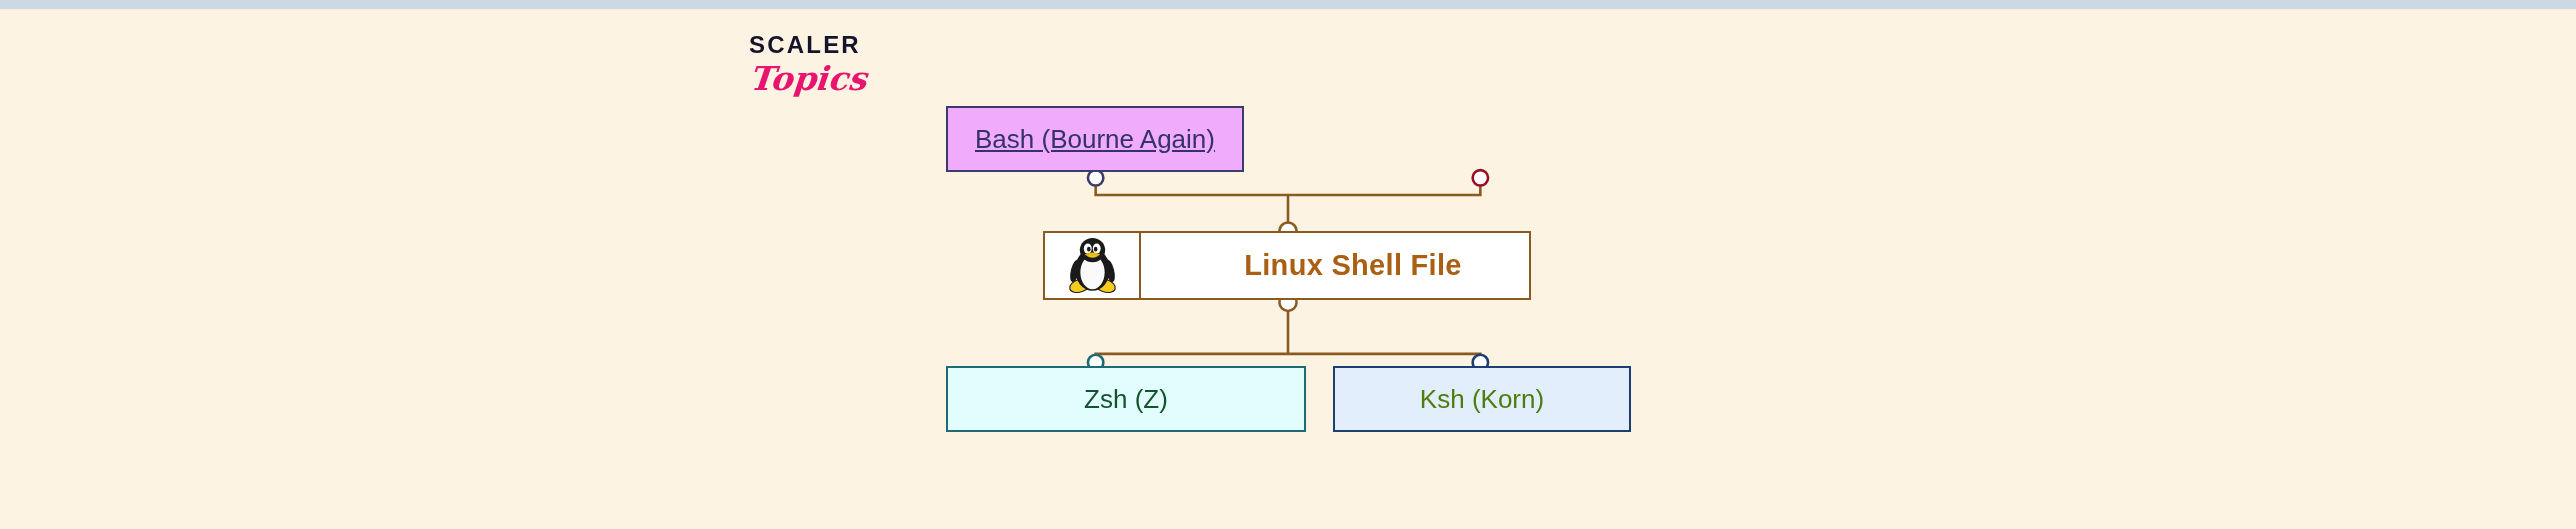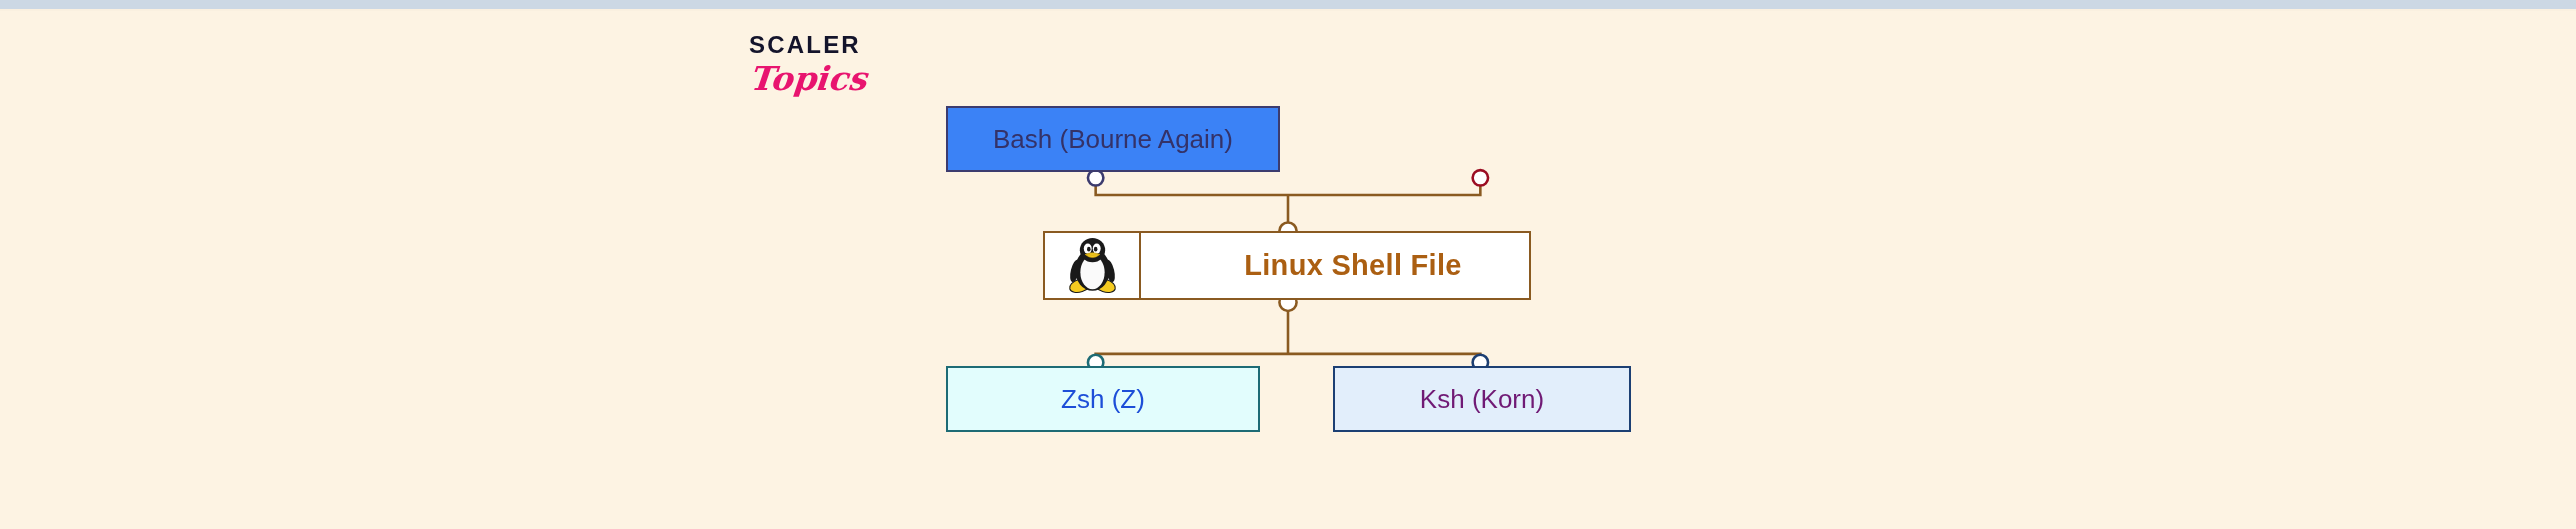--- a/index.html
+++ b/index.html
@@ -83,52 +83,53 @@
     align-items: center;
     justify-content: center;
     font-size: 26px;
     font-family: "Liberation Sans", sans-serif;
     white-space: nowrap;
   }
 
   #node-bash {
     left: 946px;
     top: 106px;
-    width: 334px;
-    height: 66px;
-    background: #3b82f6;
+    width: 298px;
+    height: 66px;
+    background: #f0abfc;
     border: 2.1px solid #3c3b6e;
     color: #343268;
+    text-decoration: underline;
   }
   #node-csh {
     left: 1333px;
     top: 106px;
     width: 298px;
     height: 66px;
     background: #fbdde5;
     border: 2.1px solid #9b0d23;
     color: #8c0b20;
   }
   #node-zsh {
     left: 946px;
     top: 366px;
-    width: 314px;
+    width: 360px;
     height: 66px;
     background: #e2fdfd;
     border: 2.1px solid #1d6b75;
-    color: #1d4ed8;
+    color: #14532d;
   }
   #node-ksh {
     left: 1333px;
     top: 366px;
     width: 298px;
     height: 66px;
     background: #e2eefb;
     border: 2.1px solid #1c3f73;
-    color: #701a75;
+    color: #4d7c0f;
   }
 
   
   #node-linux {
     position: absolute;
     left: 1043px;
     top: 231px;
     width: 488px;
     height: 69px;
     box-sizing: border-box;

